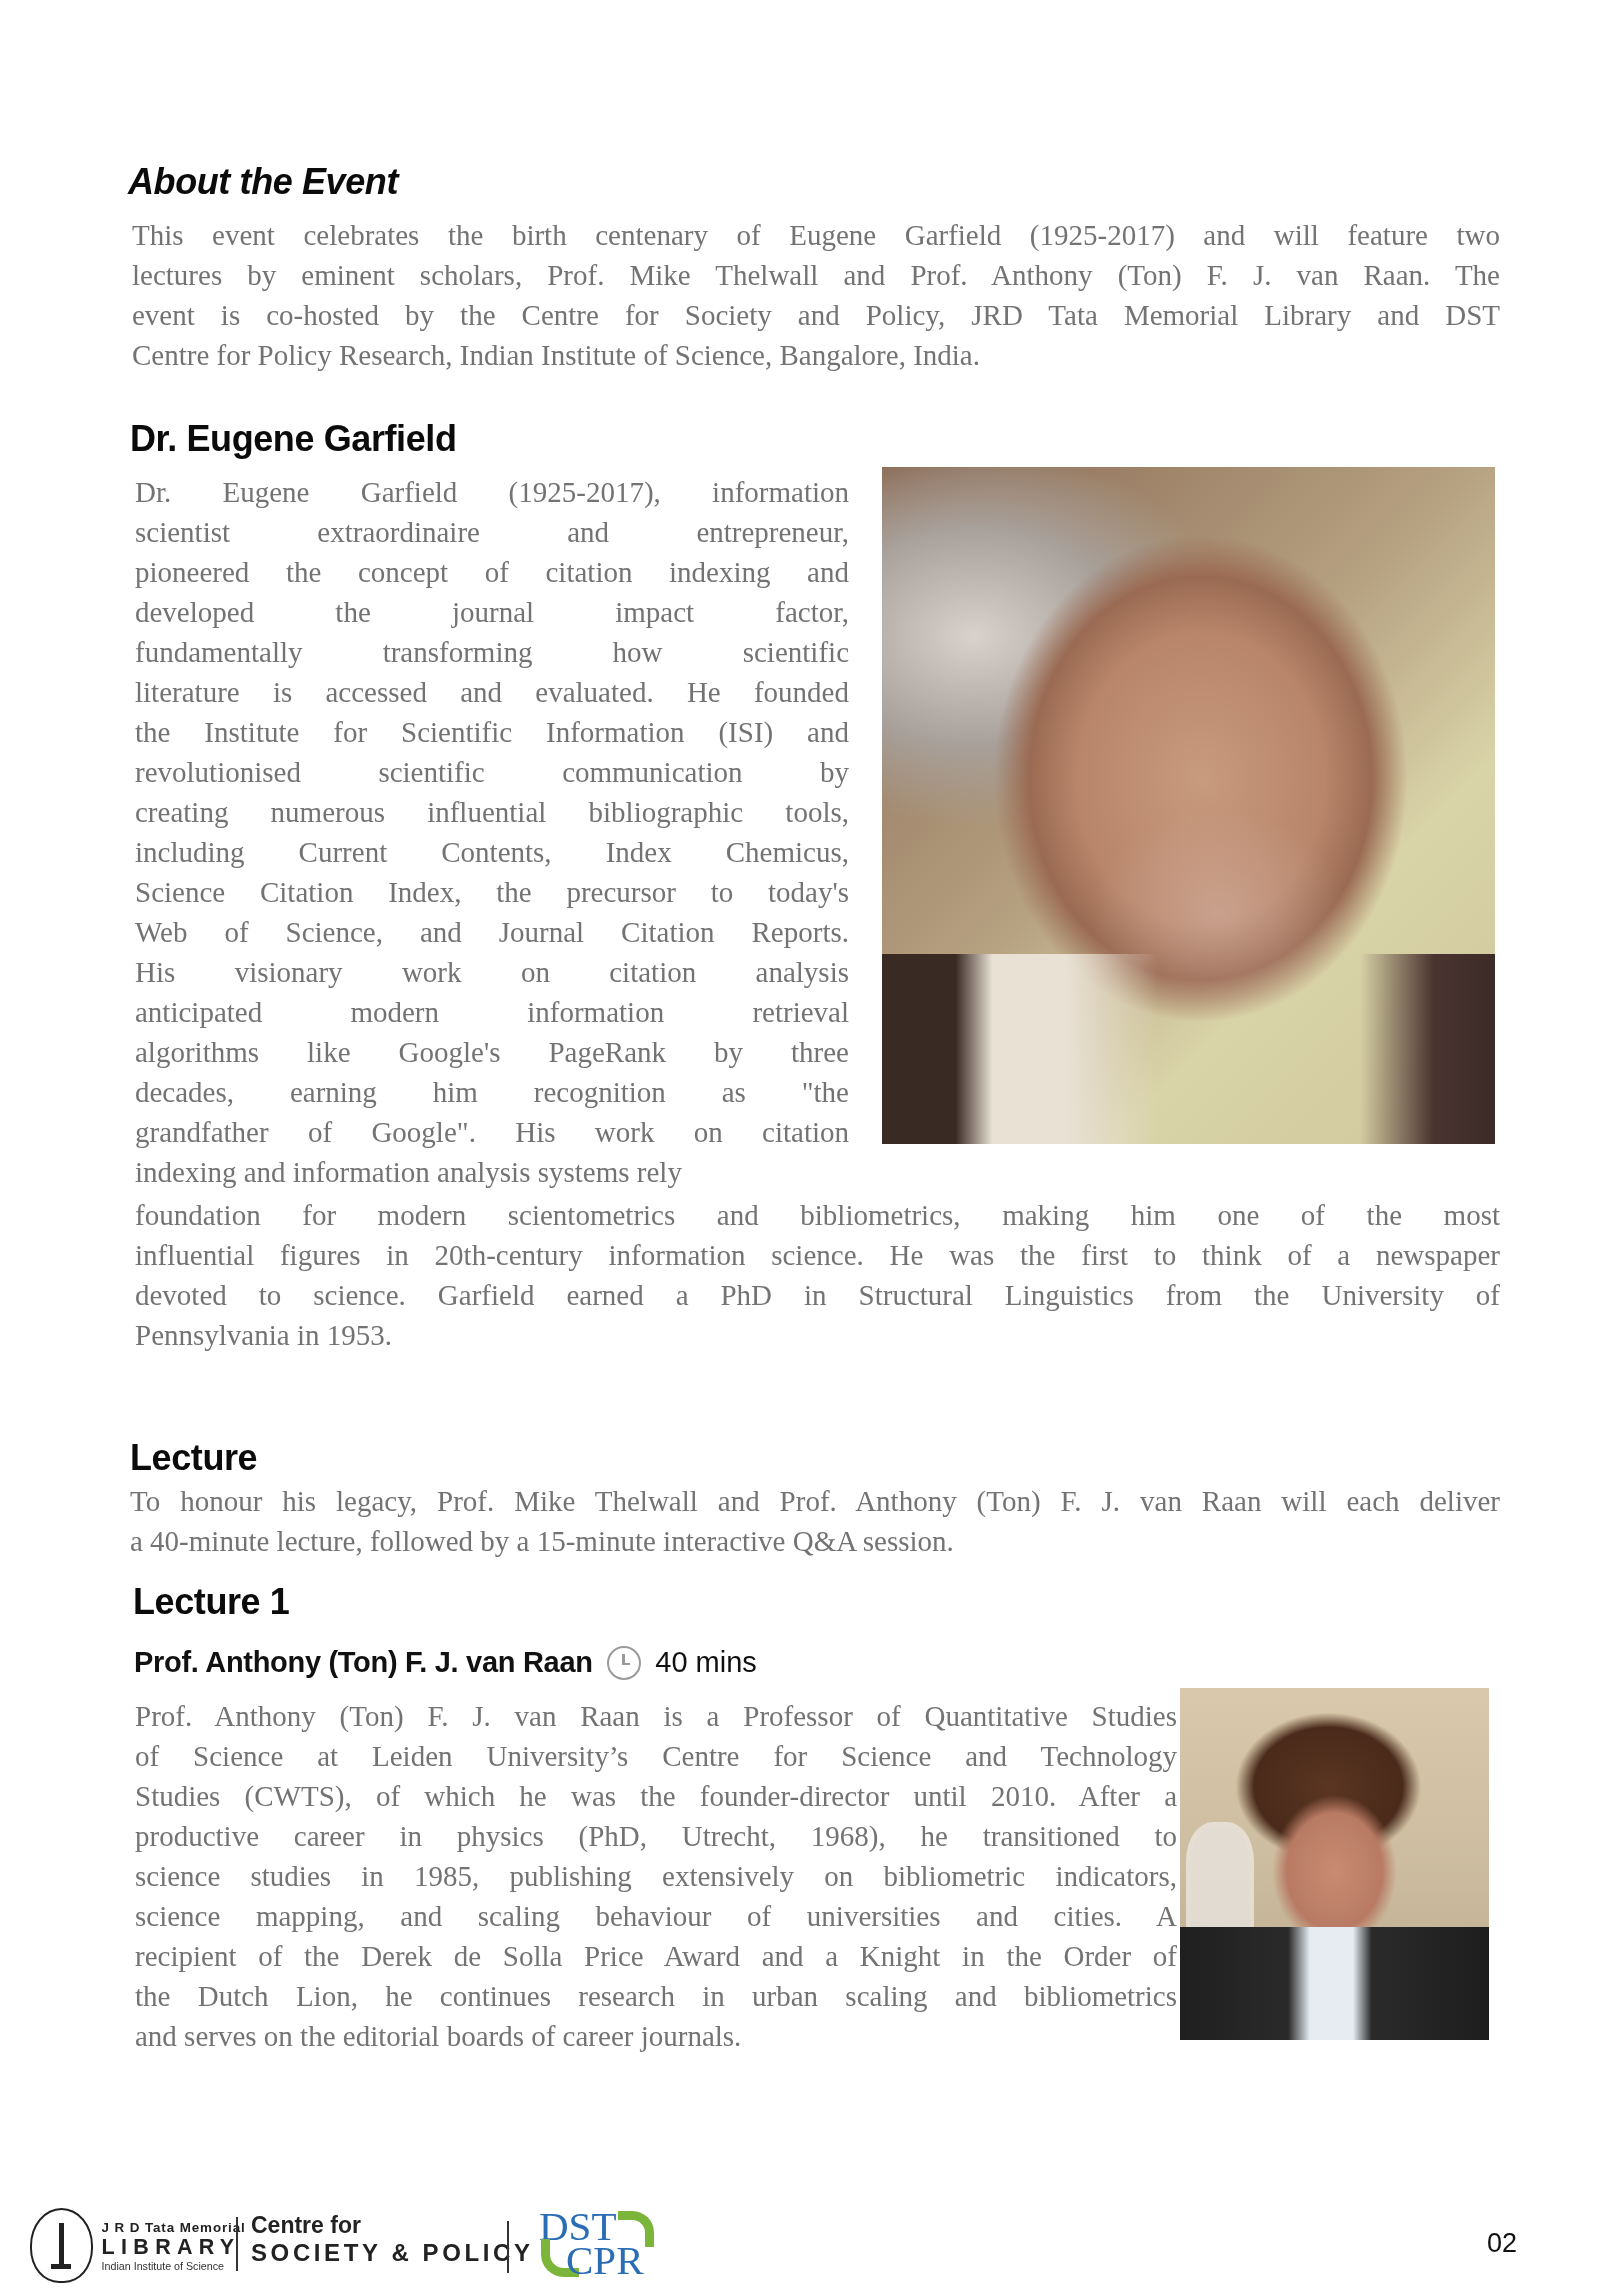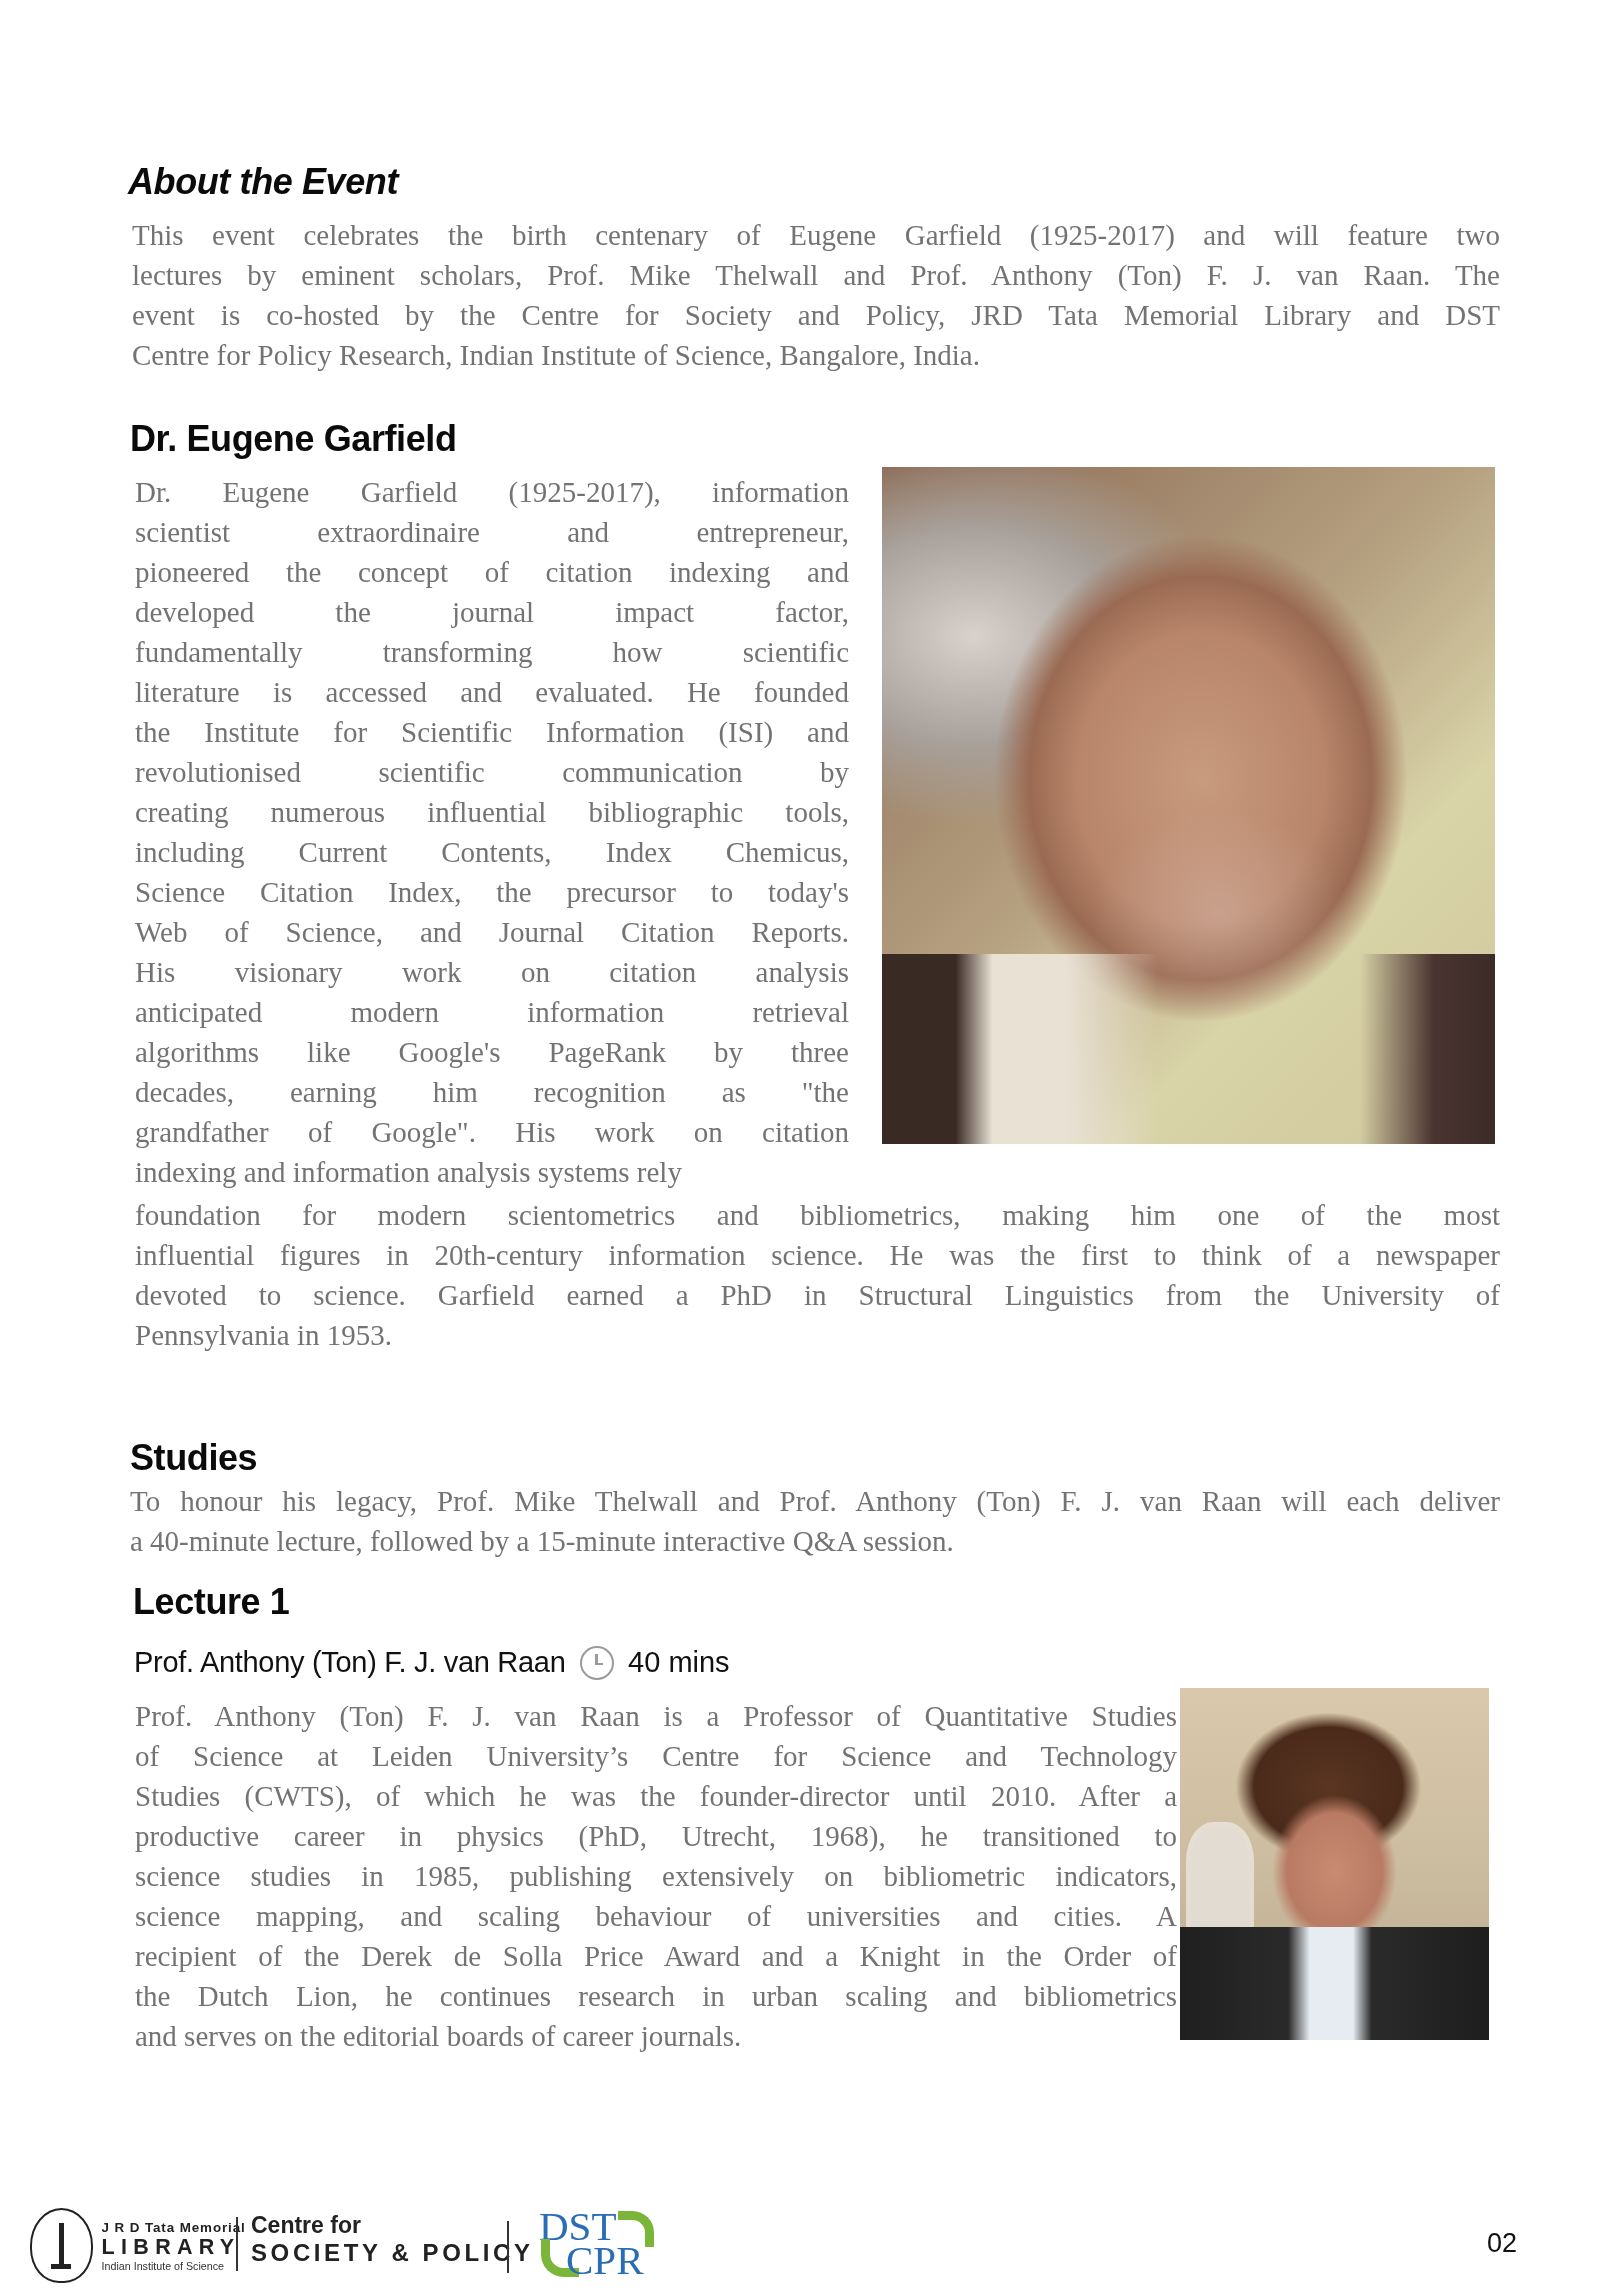--- a/index.html
+++ b/index.html
@@ -93,32 +93,32 @@
 
   <div class="abs para" style="left:135px; top:1195px; width:1365px;">
     <div style="text-align-last:justify">foundation for modern scientometrics and bibliometrics, making him one of the most</div>
     <div style="text-align-last:justify">influential figures in 20th-century information science. He was the first to think of a newspaper</div>
     <div style="text-align-last:justify">devoted to science. Garfield earned a PhD in Structural Linguistics from the University of</div>
     <div>Pennsylvania in 1953.</div>
   </div>
 </section>
 
 <section>
-  <h2 class="abs" style="left:130px; top:1437px;">Studies</h2>
+  <h2 class="abs" style="left:130px; top:1437px;">Lecture</h2>
   <div class="abs para" style="left:130px; top:1481px; width:1370px;">
     <div style="text-align-last:justify">To honour his legacy, Prof. Mike Thelwall and Prof. Anthony (Ton) F. J. van Raan will each deliver</div>
     <div>a 40-minute lecture, followed by a 15-minute interactive Q&amp;A session.</div>
   </div>
 </section>
 
 <section>
   <h2 class="abs" style="left:133px; top:1581px;">Lecture 1</h2>
 
   <div class="abs" style="left:134px; top:1643px; height:39px; display:flex; align-items:center; gap:14.3px;">
-    <span style="font-size:29px; font-weight:400; letter-spacing:-0.3px;">Prof. Anthony (Ton) F. J. van Raan</span>
+    <span style="font-size:29px; font-weight:700; letter-spacing:-0.3px;">Prof. Anthony (Ton) F. J. van Raan</span>
     <span class="clock"></span>
     <span style="font-size:29px; color:#111;">40 mins</span>
   </div>
 
   <div class="abs para" style="left:135px; top:1696px; width:1042px;">
     <div style="text-align-last:justify">Prof. Anthony (Ton) F. J. van Raan is a Professor of Quantitative Studies</div>
     <div style="text-align-last:justify">of Science at Leiden University’s Centre for Science and Technology</div>
     <div style="text-align-last:justify">Studies (CWTS), of which he was the founder-director until 2010. After a</div>
     <div style="text-align-last:justify">productive career in physics (PhD, Utrecht, 1968), he transitioned to</div>
     <div style="text-align-last:justify">science studies in 1985, publishing extensively on bibliometric indicators,</div>

